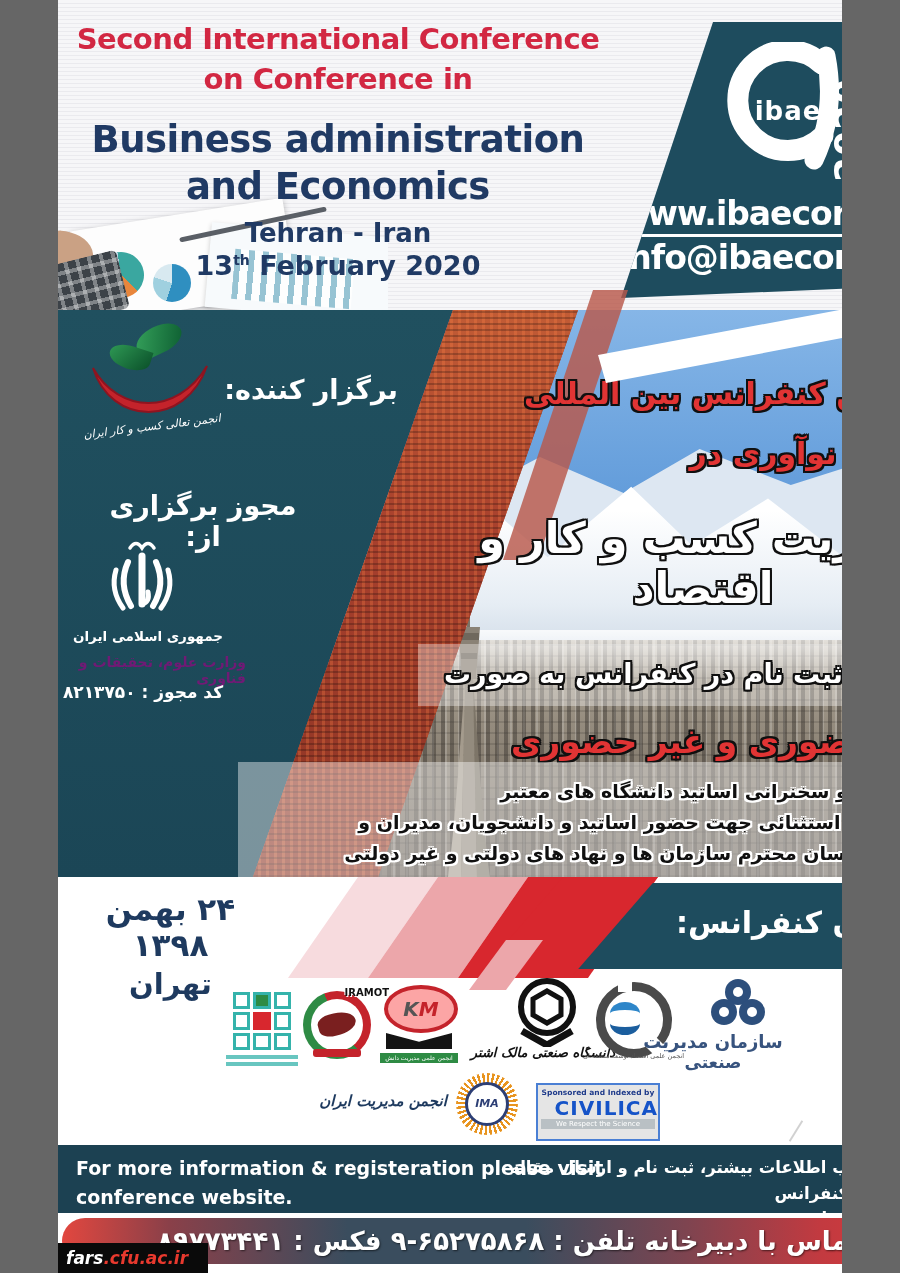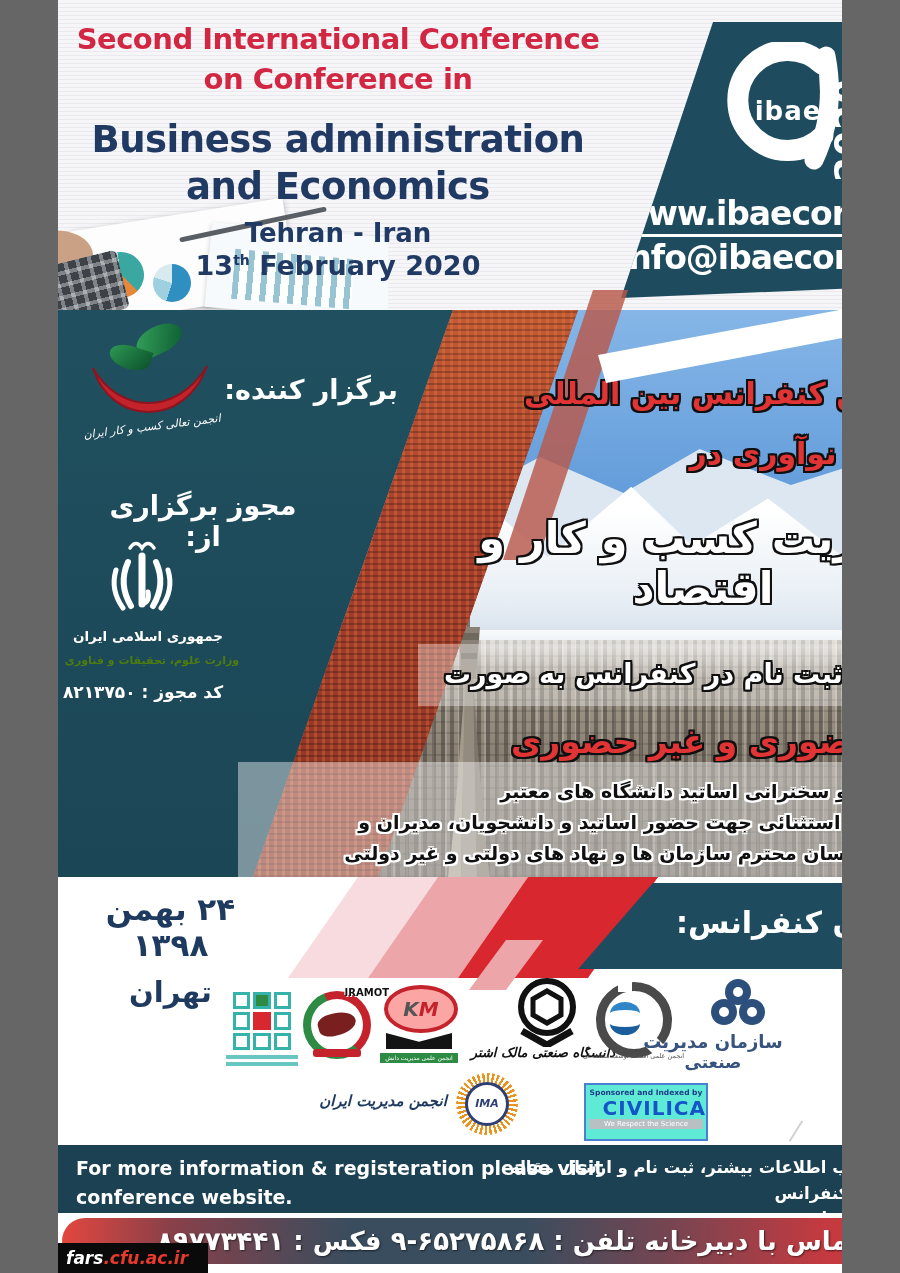--- a/index.html
+++ b/index.html
@@ -85,41 +85,41 @@
   #orglogo .leaf1{position:absolute;left:52px;top:4px;width:48px;height:27px;border-radius:50% 50% 50% 0;
     background:linear-gradient(120deg,#36a35c,#0c5c30);transform:rotate(-25deg);}
   #orglogo .leaf2{position:absolute;left:26px;top:24px;width:42px;height:23px;border-radius:50% 0 50% 50%;
     background:linear-gradient(120deg,#2f9a55,#0a4f29);transform:rotate(18deg);}
   #orglogo .cap{position:absolute;left:-6px;top:98px;width:150px;text-align:center;color:#fff;
     font-size:11px;font-style:italic;transform:rotate(-7deg);}
   #h-org{left:140px;top:64px;width:200px;text-align:right;color:#fff;font-size:27px;font-weight:800;}
   #h-lic{left:30px;top:180px;width:230px;text-align:center;color:#fff;font-size:27px;font-weight:800;}
   #emblem{left:40px;top:228px;}
   #country{left:0;top:318px;width:180px;text-align:center;color:#fff;font-size:13.5px;font-weight:700;}
-  #ministry{left:0;top:344px;width:188px;text-align:center;color:#4d7c0f;font-size:11px;font-weight:700;}
+  #ministry{left:0;top:344px;width:188px;text-align:right;color:#701a75;font-size:14px;font-weight:700;}
   #liccode{left:0;top:372px;width:170px;text-align:center;color:#fff;font-size:17px;font-weight:800;}
 
   
   #fa1{right:30px;top:66px;width:480px;text-align:right;color:#e13434;font-size:30px;font-weight:800;}
   #fa2{right:30px;top:126px;width:330px;text-align:center;color:#e13434;font-size:30px;font-weight:800;}
   #famain{left:400px;top:203px;width:490px;text-align:center;color:#fff;font-size:43px;font-weight:800;}
   #reghaze{left:360px;top:334px;right:0;height:62px;background:rgba(255,255,255,.35);}
   #regintro{left:370px;top:348px;width:515px;text-align:center;color:#fff;font-size:27px;font-weight:800;}
   #regmodes{left:440px;top:412px;width:390px;text-align:center;color:#e13434;font-size:33px;font-weight:800;}
   #bhaze{left:180px;top:452px;right:0;height:118px;background:rgba(255,255,255,.42);}
   .blt{right:25px;width:600px;text-align:right;color:#101010;font-size:19px;font-weight:700;}
   #b1{top:470px;} #b2a{top:501px;text-align:right;} #b2b{top:532px;right:50px;}
 
   #strip{left:537px;top:282px;width:363px;height:110px;background:#fff;
     clip-path:polygon(3px 73px,363px 6px,363px 34px,11px 101px);}
 
   
   #lower{left:0;top:877px;width:900px;height:396px;background:#fff;padding-left:32px;}
   #dateblk{left:15px;top:14px;width:195px;text-align:center;color:#1e3a5f;font-weight:800;}
-  #date1{font-size:31px;} #date2{font-size:29px;margin-top:12px;}
+  #date1{font-size:31px;} #date2{font-size:29px;margin-top:4px;}
   .stripe{top:0;height:101px;}
   #s1{left:230px;width:150px;background:#f7dbde;clip-path:polygon(70px 0,150px 0,80px 101px,0 101px);}
   #s2{left:310px;width:160px;background:#eca6aa;clip-path:polygon(70px 0,160px 0,90px 101px,0 101px);}
   #s3{left:400px;width:200px;background:#d8272e;clip-path:polygon(70px 0,200px 0,130px 101px,0 101px);}
   #band{left:0;top:6px;width:900px;height:86px;background:#1e4c5e;
     clip-path:polygon(545px 0,900px 0,900px 86px,480px 86px);}
   #band .txt{position:absolute;right:25px;top:22px;width:400px;text-align:right;color:#fff;font-size:30px;font-weight:800;}
   #redov{left:420px;top:0;width:185px;height:98px;background:#d8272e;clip-path:polygon(85px 0,180px 0,95px 98px,0 98px);}
   #pinkw{left:411px;top:63px;width:80px;height:50px;background:#eca6aa;clip-path:polygon(37px 0,74px 0,37px 50px,0 50px);}
 
@@ -160,21 +160,21 @@
   #imo .c:after{content:"";position:absolute;left:8px;top:8px;width:10px;height:10px;border-radius:50%;background:#fff;}
   #imo .c1{left:92px;top:0;} #imo .c2{left:78px;top:20px;} #imo .c3{left:106px;top:20px;}
   #imo .t{position:absolute;left:10px;top:52px;width:140px;text-align:center;color:#37537e;font-weight:800;}
   #imo .t .l1{font-size:18px;} #imo .t .l2{font-size:17px;}
   #ima{left:398px;top:196px;width:62px;height:62px;border-radius:50%;
     background:repeating-conic-gradient(#e8941f 0 5deg,#fff 5deg 10deg);}
   #ima .in{position:absolute;left:9px;top:9px;width:44px;height:44px;border-radius:50%;background:#fff;
     border:3px solid #2d3f75;box-sizing:border-box;text-align:center;line-height:38px;
     color:#2d3f75;font-weight:800;font-size:11px;font-style:italic;}
   #imacap{left:255px;top:215px;width:140px;text-align:center;color:#1e3a5f;font-size:15px;font-weight:800;font-style:italic;}
-  #civilica{left:478px;top:206px;width:124px;height:58px;background:#5eead4;border:2px solid #4a7fd4;box-sizing:border-box;margin-left:48px;}
+  #civilica{left:478px;top:206px;width:124px;height:58px;background:#e5e5e5;border:2px solid #4a7fd4;box-sizing:border-box;}
   #civilica .top{margin-top:3px;text-align:center;color:#1e3a8a;font-size:7.5px;font-weight:800;}
   #civilica .name{text-align:right;color:#1553c8;font-size:20px;font-weight:800;letter-spacing:1px;line-height:22px;}
   #civilica .bot{text-align:center;color:#fff;background:#b9c0c4;font-size:7px;line-height:10px;margin:0 3px;}
 
   
   #infobar{left:0;top:268px;width:886px;height:68px;background:#1c4152;border-radius:0 26px 22px 0;}
   #infobar .en{position:absolute;left:18px;top:9px;color:#fff;font-size:19px;font-weight:600;line-height:1.55;}
   #infobar .fa{position:absolute;right:22px;top:10px;width:430px;text-align:right;color:#fff;
     font-size:16.5px;font-weight:800;line-height:1.55;}
   .slash{width:2px;height:24px;background:rgba(0,0,0,.18);transform:rotate(32deg);}

